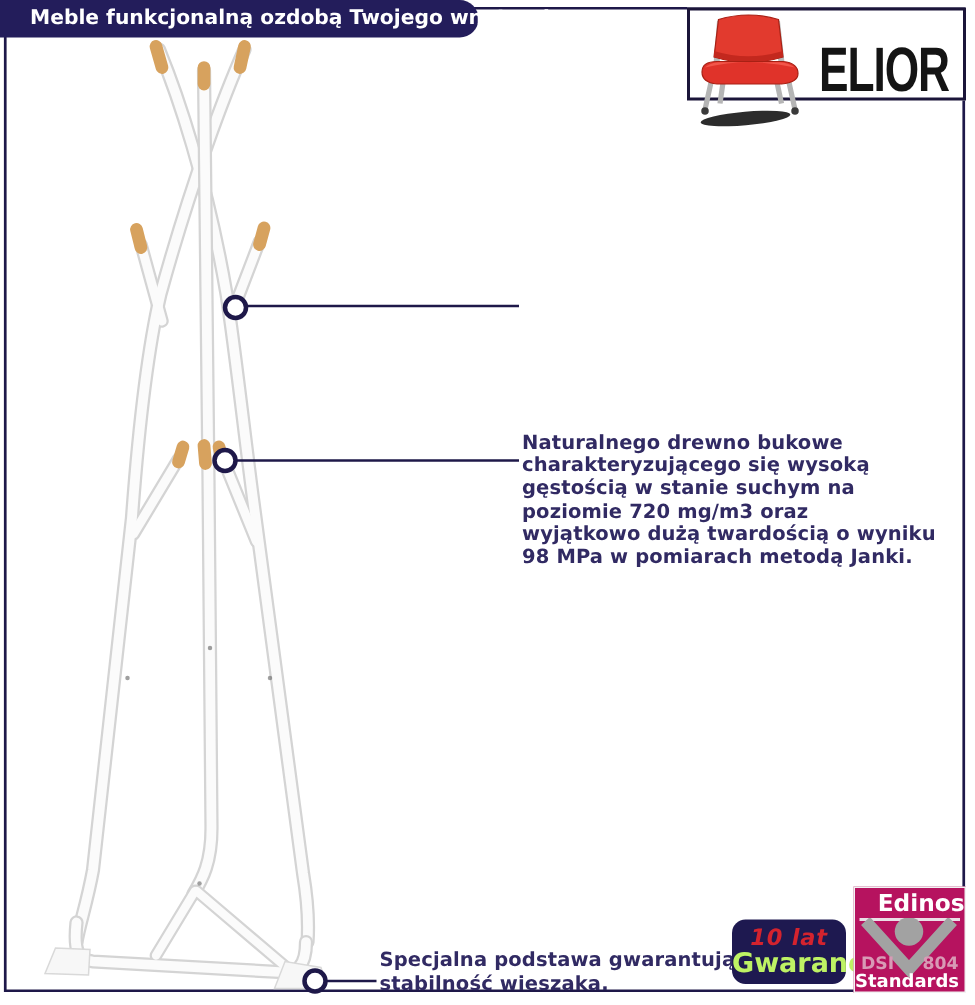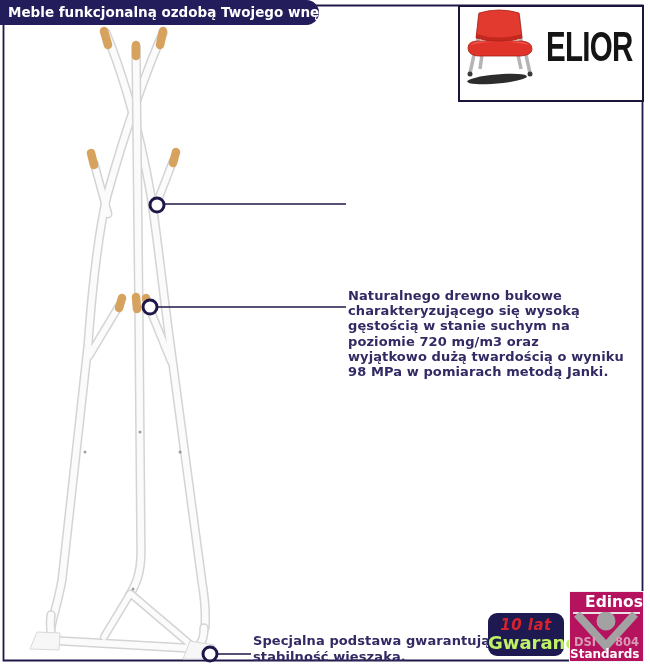--- a/index.html
+++ b/index.html
@@ -6,25 +6,25 @@
   .canvas{
     position:relative;width:650px;height:670px;background:#ffffff;
     font-family:"DejaVu Sans", sans-serif;overflow:hidden;
   }
   svg.scene{position:absolute;left:0;top:0;}
   
   .banner{
     position:absolute;left:0;top:0;width:319px;height:25px;
     background:#231d5b;border-radius:0 13px 13px 0;
     color:#ffffff;font-size:13.5px;font-weight:bold;line-height:25px;
-    padding-left:8px;box-sizing:border-box;white-space:nowrap;z-index:5;
+    padding-left:20px;box-sizing:border-box;white-space:nowrap;z-index:5;
   }
   
   .logo-box{
-    position:absolute;left:458px;top:5px;width:186px;height:97px;
+    position:absolute;left:458px;top:5px;width:186px;height:62px;
     border:2.5px solid #1b1539;background:#ffffff;box-sizing:border-box;z-index:4;
   }
   .logo-chair{position:absolute;left:6px;top:2px;}
   .logo-word{
     position:absolute;left:86px;top:16px;width:130px;
     font-family:"Liberation Sans", sans-serif;font-size:41px;font-weight:bold;
     color:#141414;transform:scale(0.72,1.02);transform-origin:left top;
     letter-spacing:-1px;white-space:nowrap;
   }
   

